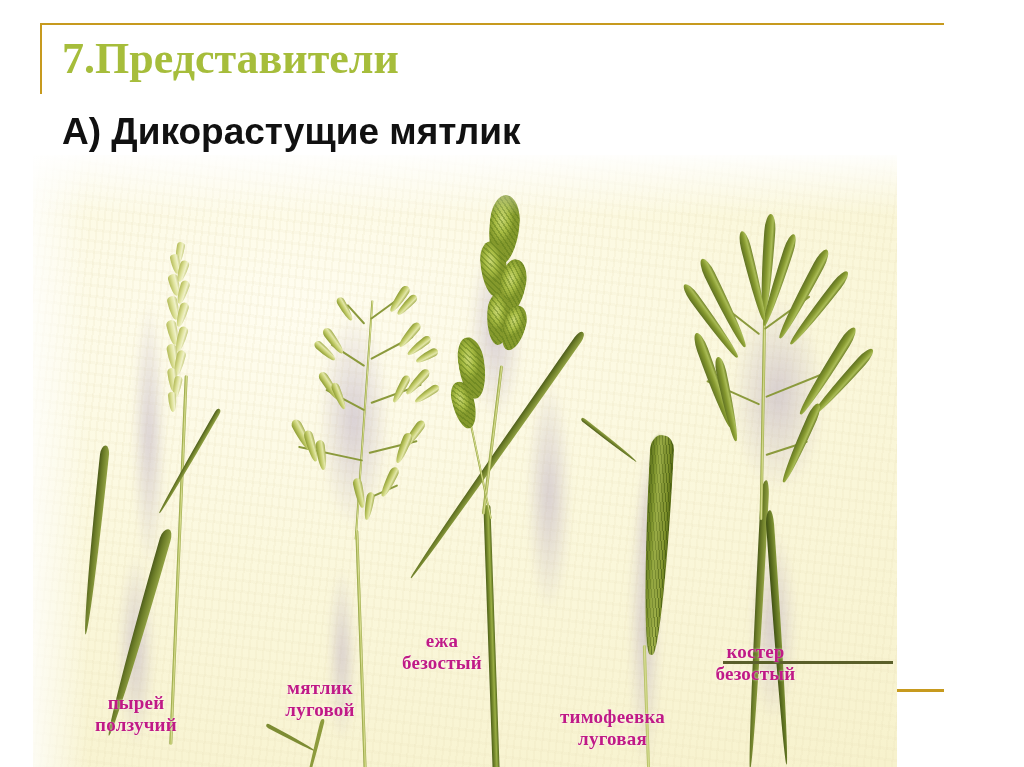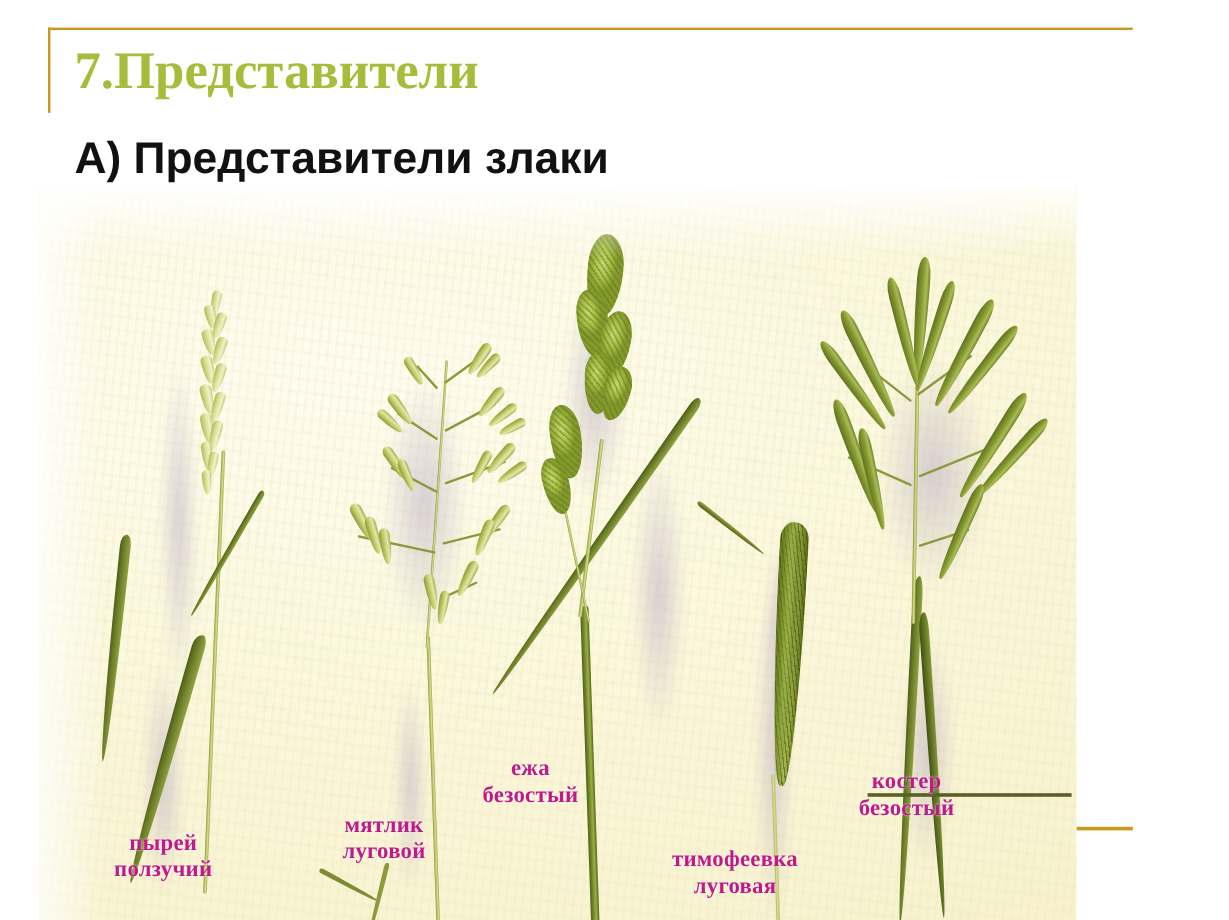--- a/index.html
+++ b/index.html
@@ -182,21 +182,21 @@
 </head>
 <body>
 
 <div id="slide">
 
   <div class="rule-top"></div>
   <div class="rule-left"></div>
   <div class="rule-bottom"></div>
 
   <div class="title">7.Представители</div>
-  <div class="subtitle">A) Представители  злаки</div>
+  <div class="subtitle">A) Дикорастущие  мятлик</div>
 
   <div class="photo">
     <div class="grain"></div>
 
     <div class="plant" style="left:70px; top:70px; width:170px; height:520px;">
       <div class="shadow" style="left:26px; top:36px; width:40px; height:350px;"></div>
       <div class="shadow" style="left:10px; top:300px; width:46px; height:250px;"></div>
 
       <div class="stem" style="left:74px; top:150px; width:3.4px; height:370px; transform:rotate(2.4deg);"></div>
 

